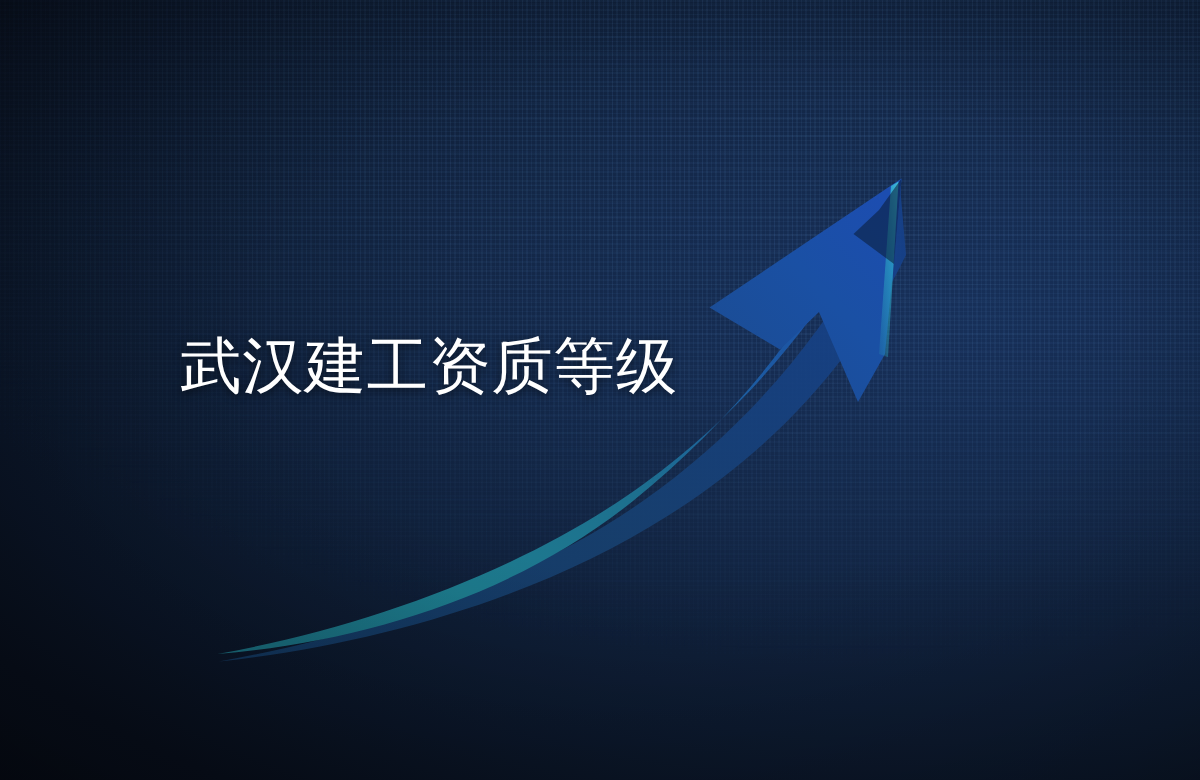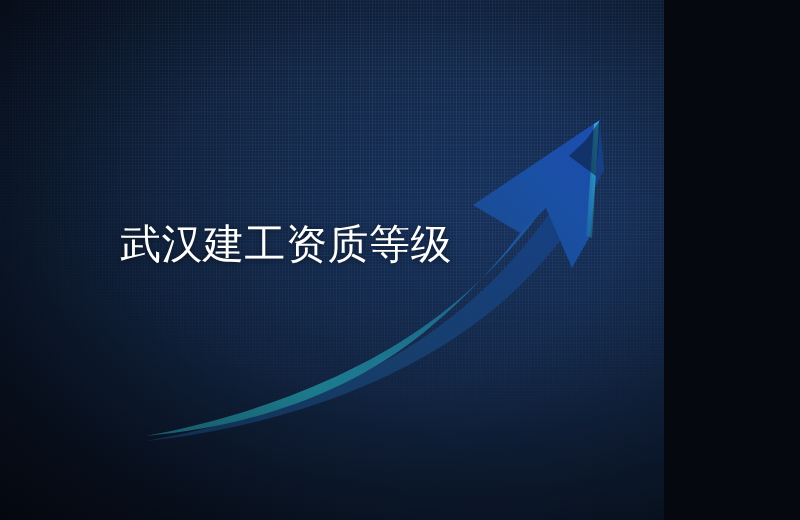--- a/index.html
+++ b/index.html
@@ -1,18 +1,18 @@
 <!DOCTYPE html>
 <html><head>
 <meta charset="utf-8">
 <style>
   html,body{margin:0;padding:0;background:#05080f;}
   #stage{
     position:relative;
-    width:664px;height:520px;
+    width:800px;height:520px;
     overflow:hidden;
     background:#a21caf;
     font-family:"DejaVu Sans","Liberation Sans",sans-serif;
   }
   .layer{position:absolute;inset:0;}
   
   #bg-base{
     background:
       radial-gradient(120% 95% at 78% 40%, #17305a 0%, #132747 32%, #0d1b31 58%, #080f1d 80%, #050a13 100%),
       linear-gradient(115deg, #060b15 0%, #0a1424 35%, #11213a 70%, #0c1728 100%);

